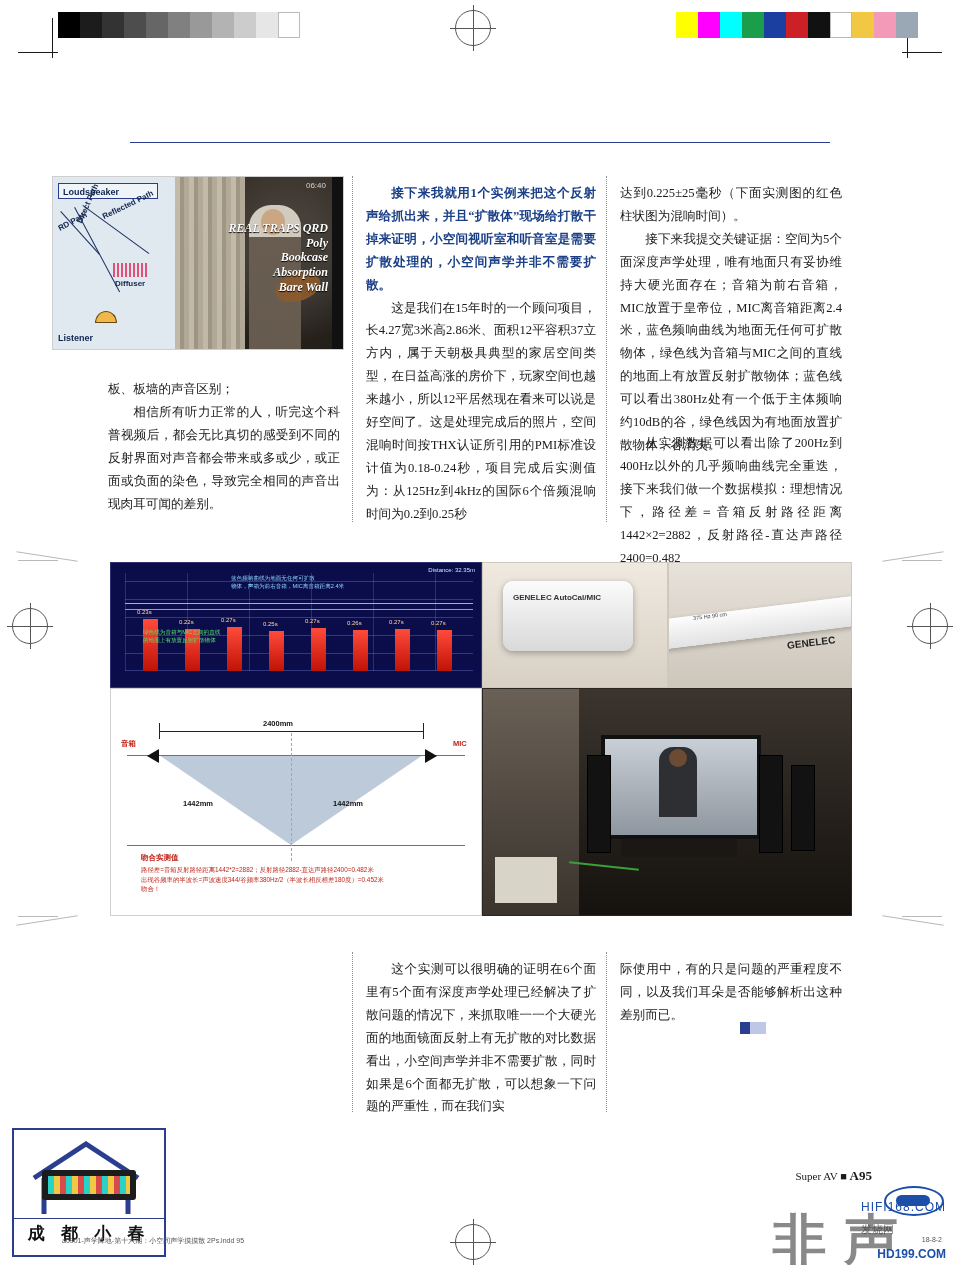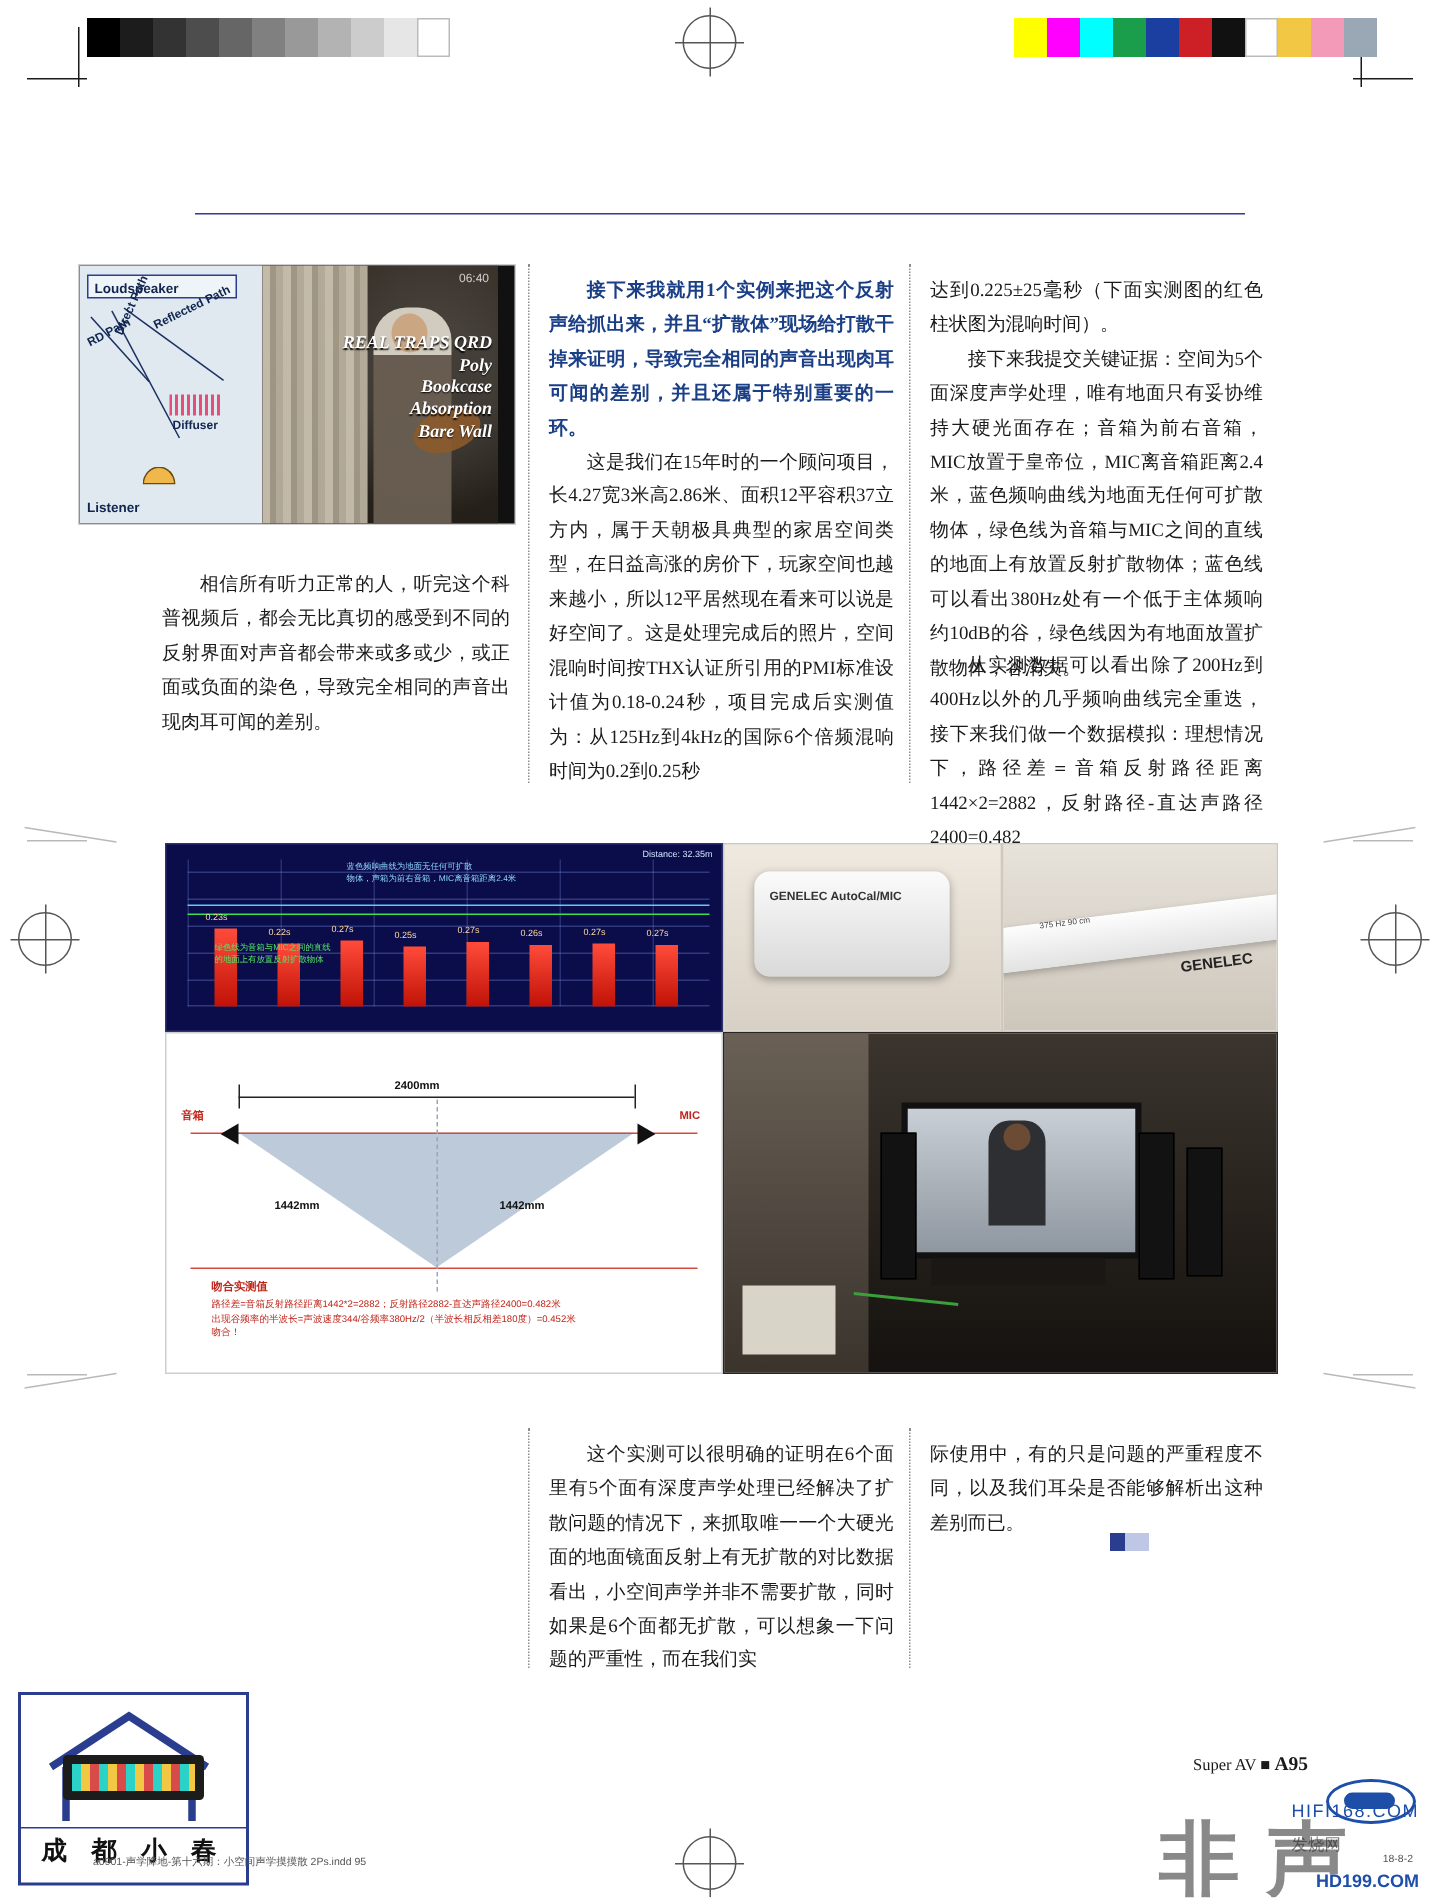--- a/index.html
+++ b/index.html
@@ -199,25 +199,26 @@
         <div>REAL TRAPS QRD</div>
         <div>Poly</div>
         <div>Bookcase</div>
         <div>Absorption</div>
         <div>Bare Wall</div>
       </div>
     </div>
   </div>
 
   <div class="col" style="left:108px;top:378px;width:232px;">
+    <p style="text-indent:0;">板、板墙的声音区别；</p>
     <p>相信所有听力正常的人，听完这个科普视频后，都会无比真切的感受到不同的反射界面对声音都会带来或多或少，或正面或负面的染色，导致完全相同的声音出现肉耳可闻的差别。</p>
   </div>
 
   <div class="col" style="left:366px;top:182px;width:230px;">
-    <p class="bold-lead">接下来我就用1个实例来把这个反射声给抓出来，并且“扩散体”现场给打散干掉来证明，导致完全相同的声音出现肉耳可闻的差别，并且还属于特别重要的一环。</p>
+    <p class="bold-lead">接下来我就用1个实例来把这个反射声给抓出来，并且“扩散体”现场给打散干掉来证明，小空间视听室和听音室是需要扩散处理的，小空间声学并非不需要扩散。</p>
     <p>这是我们在15年时的一个顾问项目，长4.27宽3米高2.86米、面积12平容积37立方内，属于天朝极具典型的家居空间类型，在日益高涨的房价下，玩家空间也越来越小，所以12平居然现在看来可以说是好空间了。这是处理完成后的照片，空间混响时间按THX认证所引用的PMI标准设计值为0.18-0.24秒，项目完成后实测值为：从125Hz到4kHz的国际6个倍频混响时间为0.2到0.25秒</p>
   </div>
 
   <div class="col" style="left:620px;top:182px;width:222px;">
     <p style="text-indent:0;">达到0.225±25毫秒（下面实测图的红色柱状图为混响时间）。</p>
     <p>接下来我提交关键证据：空间为5个面深度声学处理，唯有地面只有妥协维持大硬光面存在；音箱为前右音箱，MIC放置于皇帝位，MIC离音箱距离2.4米，蓝色频响曲线为地面无任何可扩散物体，绿色线为音箱与MIC之间的直线的地面上有放置反射扩散物体；蓝色线可以看出380Hz处有一个低于主体频响约10dB的谷，绿色线因为有地面放置扩散物体，谷消失。</p>
   </div>
   <div class="col" style="left:620px;top:432px;width:222px;">
     <p style="text-align:justify;">从实测数据可以看出除了200Hz到400Hz以外的几乎频响曲线完全重迭，接下来我们做一个数据模拟：理想情况下，路径差＝音箱反射路径距离1442×2=2882，反射路径-直达声路径2400=0.482</p>
   </div>

